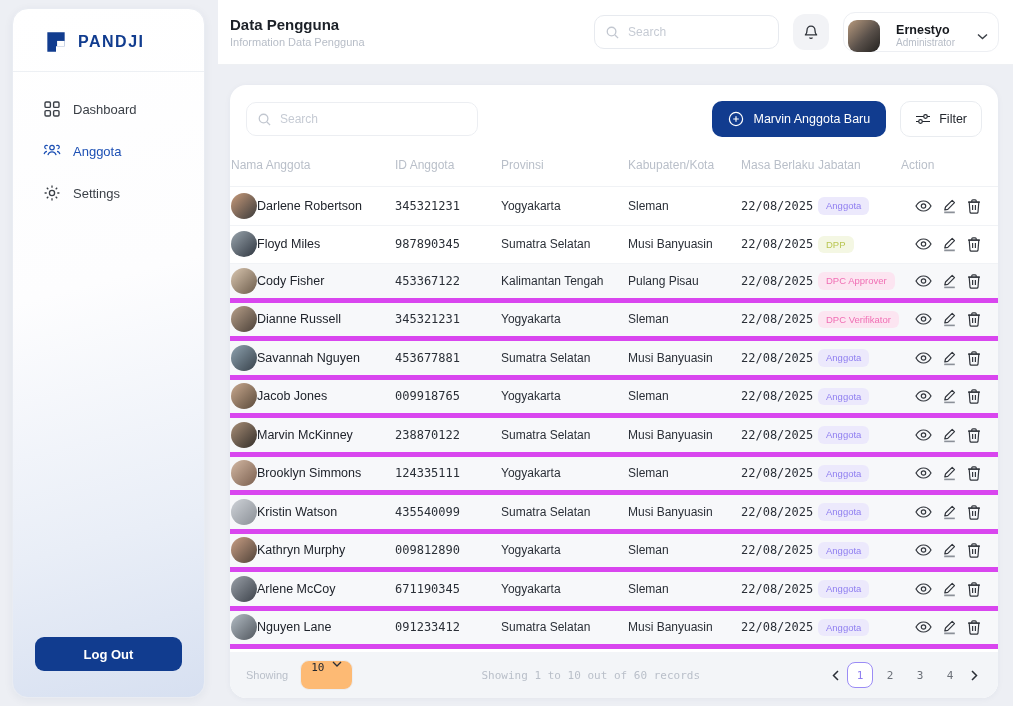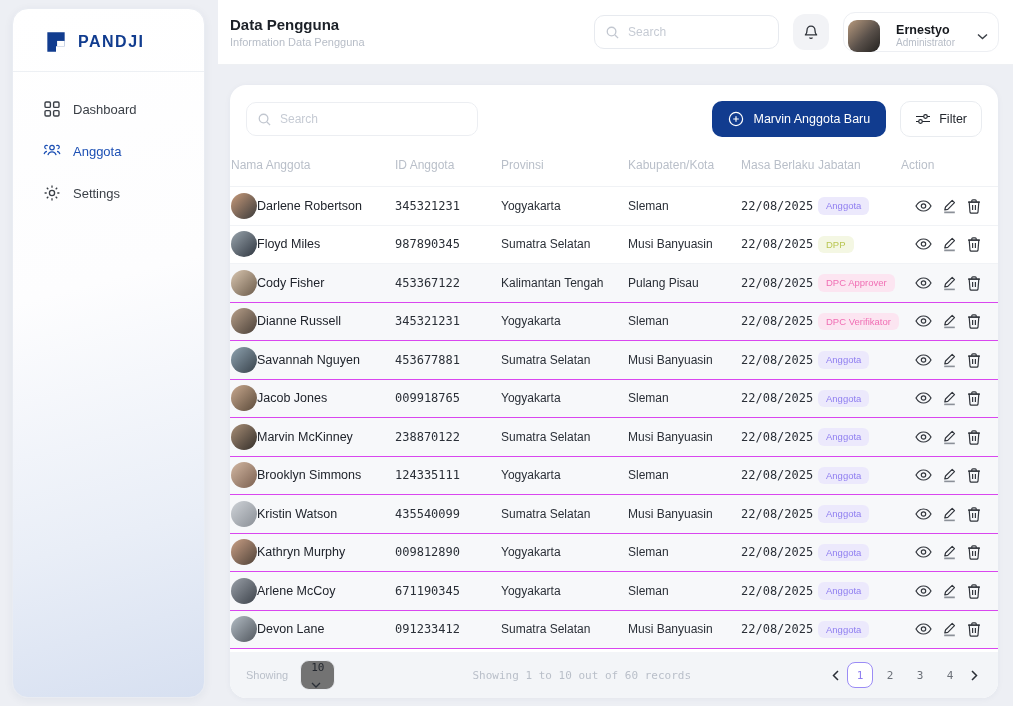--- a/index.html
+++ b/index.html
@@ -91,42 +91,41 @@
 
   .grid-row {
     display:grid;
     grid-template-columns:164px 106px 127px 113px 77px 83px 1fr;
     align-items:center;
     padding:0 1px;
   }
   .thead { height:44px; color:#b9bfc9; font-size:12px; border-bottom:1px solid #f0f2f5; margin-top:6px; }
   .rows { flex:1; display:flex; flex-direction:column; }
   .row { height:38.5px; font-size:12px; color:#2a2f37; border-bottom:1px solid #f1f3f6; background:#fff; }
-  .row.shaded { background:#f7f8fa; border-bottom:1px solid #d946ef; }
+  .row.shaded { background:#f7f8fa; border-bottom:5px solid #d946ef; }
   .name-cell { display:flex; align-items:center; font-size:12.5px; color:#20242c; }
   .avatar { width:26px; height:26px; border-radius:50%; flex:0 0 26px; }
   .badge {
     display:inline-block; font-size:9.5px; padding:4px 8px; border-radius:6px; line-height:1;
   }
   .badge.anggota { background:#ece9fc; color:#8f7ef0; }
   .badge.dpp     { background:#f4f7e3; color:#b9c653; }
   .badge.dpc     { background:#fce5f1; color:#f06eb4; }
   .actions { display:flex; align-items:center; gap:10px; justify-content:flex-start; padding-left:14px; color:#32363d; }
   .act { background:none; border:none; cursor:pointer; color:#32363d; display:flex; padding:0; }
 
   
   .tfooter {
     height:46px; background:#f3f5f8; display:flex; align-items:center; padding:0 16px;
     font-size:11px; color:#b9bfc9;
   }
   .psize {
-    margin-left:12px; background:#737373; border:1px solid #eceef2; border-radius:9px;
+    margin-left:12px; background:#fdba74; border:1px solid #eceef2; border-radius:9px;
     height:30px; display:flex; align-items:flex-start; gap:8px; padding:0 10px; cursor:pointer; color:#23272e;
     font-size:11px;
-    flex-direction:column;
   }
   .finfo { margin:0 auto; }
   .pager { display:flex; align-items:center; gap:4px; }
   .pg-chev { background:none; border:none; color:#2a2f37; cursor:pointer; display:flex; padding:4px; }
   .pg-num {
     min-width:26px; height:26px; border:none; background:none; border-radius:8px;
     font-size:11px; color:#6b7078; cursor:pointer; font-family:"DejaVu Sans Mono",monospace;
   }
   .pg-num.active { border:1px solid #9b8cf5; color:#8f7ef0; background:#fff; }
 </style>
@@ -209,20 +208,21 @@
         <span class="nicon">
           <svg width="18" height="18" viewBox="0 0 18 18" fill="none" stroke="currentColor" stroke-width="1.3">
             <circle cx="9" cy="9" r="2.6"></circle>
             <path d="M9 1.6v2.1M9 14.3v2.1M1.6 9h2.1M14.3 9h2.1M3.8 3.8l1.5 1.5M12.7 12.7l1.5 1.5M14.2 3.8l-1.5 1.5M5.3 12.7l-1.5 1.5"></path>
           </svg>
         </span>
         <span>Settings</span>
       </div>
     </nav>
 
+  <button class="logout" id="logout-btn" style="background: rgb(17, 60, 143);">Log Out</button>
 </aside>
 
 <section class="card">
 
   <div class="toolbar">
     <div class="tbl-search">
       <span style="display:flex">
         <svg width="15" height="15" viewBox="0 0 16 16" fill="none" stroke="currentColor" stroke-width="1.4">
             <circle cx="7" cy="7" r="4.6"></circle>
             <line x1="10.6" y1="10.6" x2="14" y2="14"></line>
@@ -636,21 +636,21 @@
               <line x1="5.6" y1="7" x2="5.6" y2="12"></line>
               <line x1="8.4" y1="7" x2="8.4" y2="12"></line>
             </svg>
       </button>
     </div>
   </div>
 
   <div class="grid-row row shaded">
     <div class="name-cell">
       <span class="avatar" style="background: linear-gradient(135deg, rgb(179, 188, 196) 0%, rgb(81, 87, 94) 100%);"></span>
-      <span>Devon Lane</span>
+      <span>Nguyen Lane</span>
     </div>
     <div class="num">091233412</div>
     <div>Sumatra Selatan</div>
     <div>Musi Banyuasin</div>
     <div class="num">22/08/2025</div>
     <div><span class="badge anggota">Anggota</span></div>
     <div class="actions">
       <button class="act" title="View">
         <svg width="17" height="14" viewBox="0 0 17 14" fill="none" stroke="currentColor" stroke-width="1.2">
               <path d="M1 7s2.8-5 7.5-5S16 7 16 7s-2.8 5-7.5 5S1 7 1 7z"></path>

